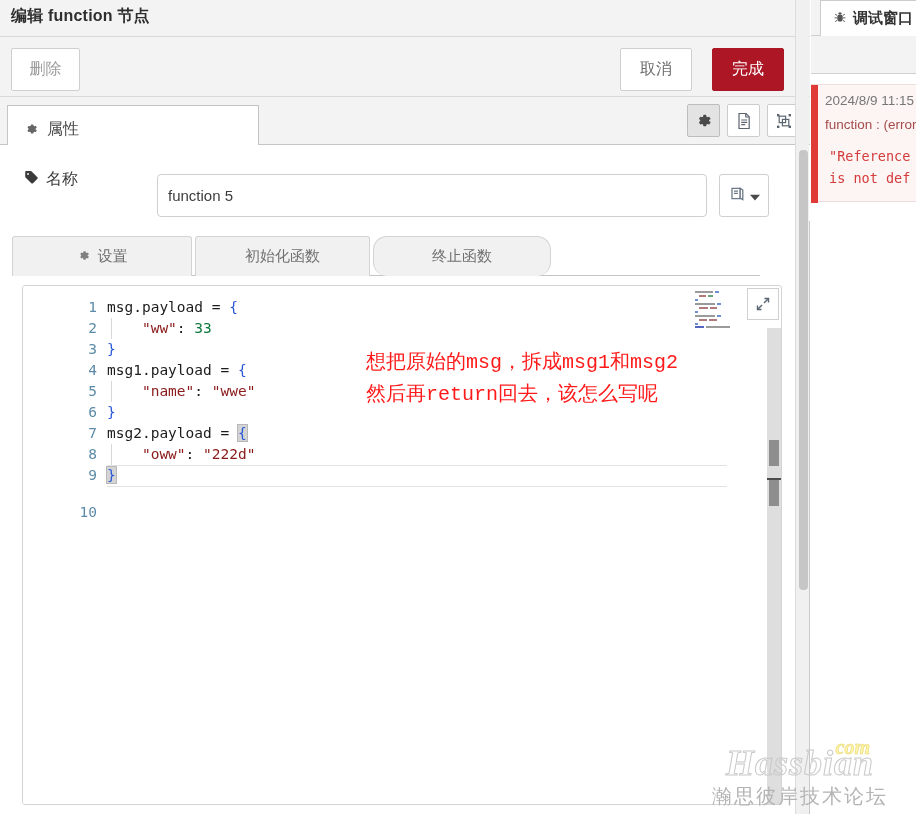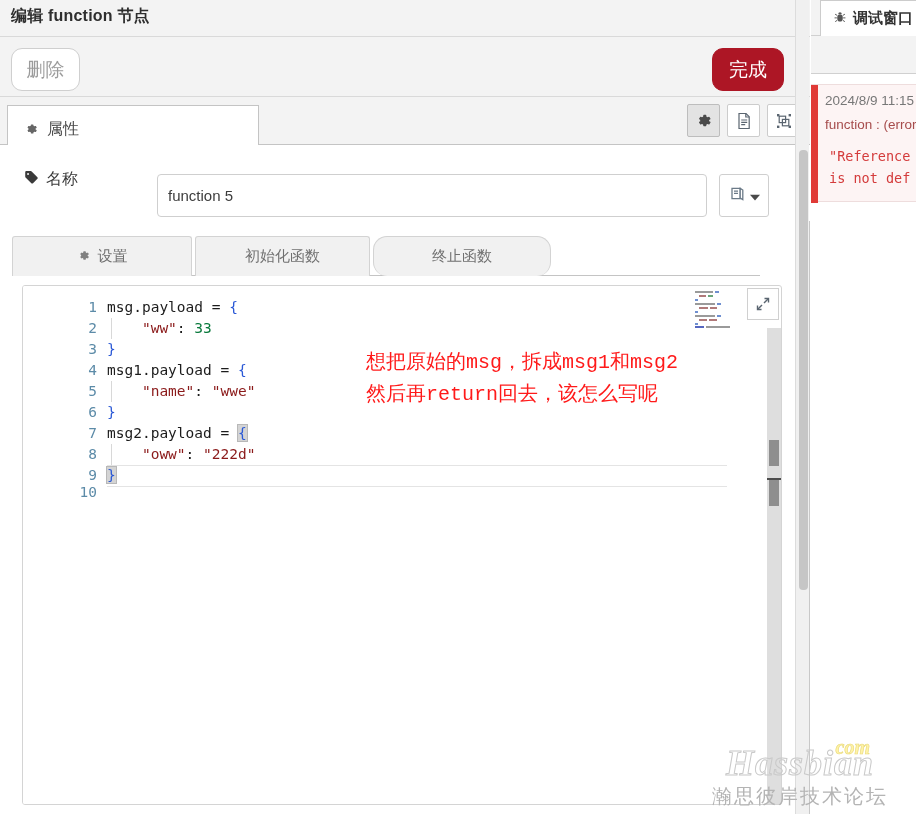--- a/index.html
+++ b/index.html
@@ -36,22 +36,22 @@
 
   
   #dialog-actions {
     position: absolute; left: 0; top: 37px; width: 810px; height: 60px;
     background: #f3f3f3;
     border-bottom: 1px solid #d9d9d9;
   }
   .btn {
     position: absolute;
     display: flex; align-items: center; justify-content: center;
-    font-size: 19px;
-    border-radius: 11px;
+    font-size: 16px;
+    border-radius: 2px;
     cursor: pointer;
     font-family: "Liberation Sans", sans-serif;
   }
   #btn-delete {
     left: 11px; top: 11px; width: 69px; height: 43px;
     background: #ffffff; border: 1px solid #cfcfcf; color: #9b9b9b;
   }
   #btn-cancel {
     left: 620px; top: 48px; width: 72px; height: 43px;
     background: #ffffff; border: 1px solid #cfcfcf; color: #6e6e6e;
@@ -278,20 +278,21 @@
 
   <div id="dialog">
 
     <div id="dialog-titlebar">
       <div id="dialog-title">编辑 function 节点</div>
     </div>
 
     <div id="dialog-actions">
       <div class="btn" id="btn-delete">删除</div>
     </div>
+    <div class="btn" id="btn-cancel">取消</div>
     <div class="btn" id="btn-done">完成</div>
 
     <div id="tabstrip">
       <div id="tab-properties">
         <span class="gear">
           <svg width="14" height="14" viewBox="0 0 16 16" fill="#666">
             <path d="M8 5.2a2.8 2.8 0 100 5.6 2.8 2.8 0 000-5.6zm0 4.2a1.4 1.4 0 110-2.8 1.4 1.4 0 010 2.8z"></path>
             <path d="M14.3 9.1l-1.1-.6a5.4 5.4 0 000-1l1.1-.6a.5.5 0 00.2-.6l-.9-1.6a.5.5 0 00-.6-.2l-1.2.4a5.2 5.2 0 00-.9-.5l-.2-1.2a.5.5 0 00-.5-.4H8.4a.5.5 0 00-.5.4l-.2 1.2c-.3.1-.6.3-.9.5l-1.2-.4a.5.5 0 00-.6.2l-.9 1.6a.5.5 0 00.2.6l1.1.6a5.4 5.4 0 000 1l-1.1.6a.5.5 0 00-.2.6l.9 1.6a.5.5 0 00.6.2l1.2-.4c.3.2.6.4.9.5l.2 1.2c0 .2.2.4.5.4h1.8a.5.5 0 00.5-.4l.2-1.2c.3-.1.6-.3.9-.5l1.2.4a.5.5 0 00.6-.2l.9-1.6a.5.5 0 00-.2-.6z"></path>
           </svg>
         </span>
@@ -374,21 +375,21 @@
       <div id="gutter">
         <div class="lineno" style="top:11px">1</div>
         <div class="lineno" style="top:32px">2</div>
         <div class="lineno" style="top:53px">3</div>
         <div class="lineno" style="top:74px">4</div>
         <div class="lineno" style="top:95px">5</div>
         <div class="lineno" style="top:116px">6</div>
         <div class="lineno" style="top:137px">7</div>
         <div class="lineno" style="top:158px">8</div>
         <div class="lineno" style="top:179px">9</div>
-        <div class="lineno" style="top:196px">10</div>
+        <div class="lineno" style="top:216px">10</div>
       </div>
 
       <div id="code">
         
         <div class="indent-guide" style="left:4px;  top:32px; height:21px;"></div>
         <div class="indent-guide" style="left:4px;  top:95px; height:21px;"></div>
         <div class="indent-guide" style="left:4px;  top:158px; height:21px;"></div>
 
         
         <div class="active-line-border" style="top:179px;  width:620px;"></div>

